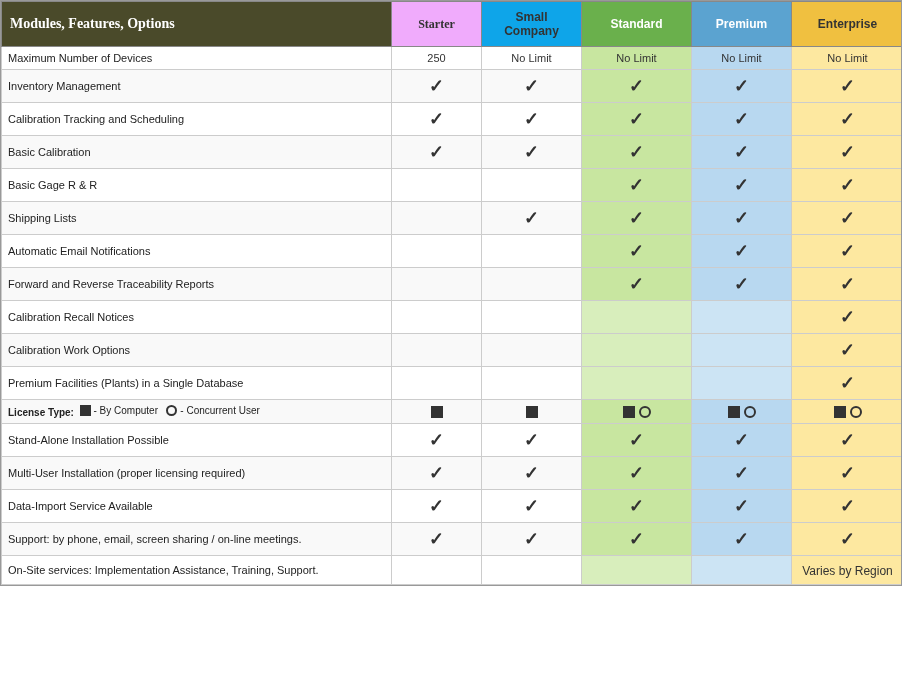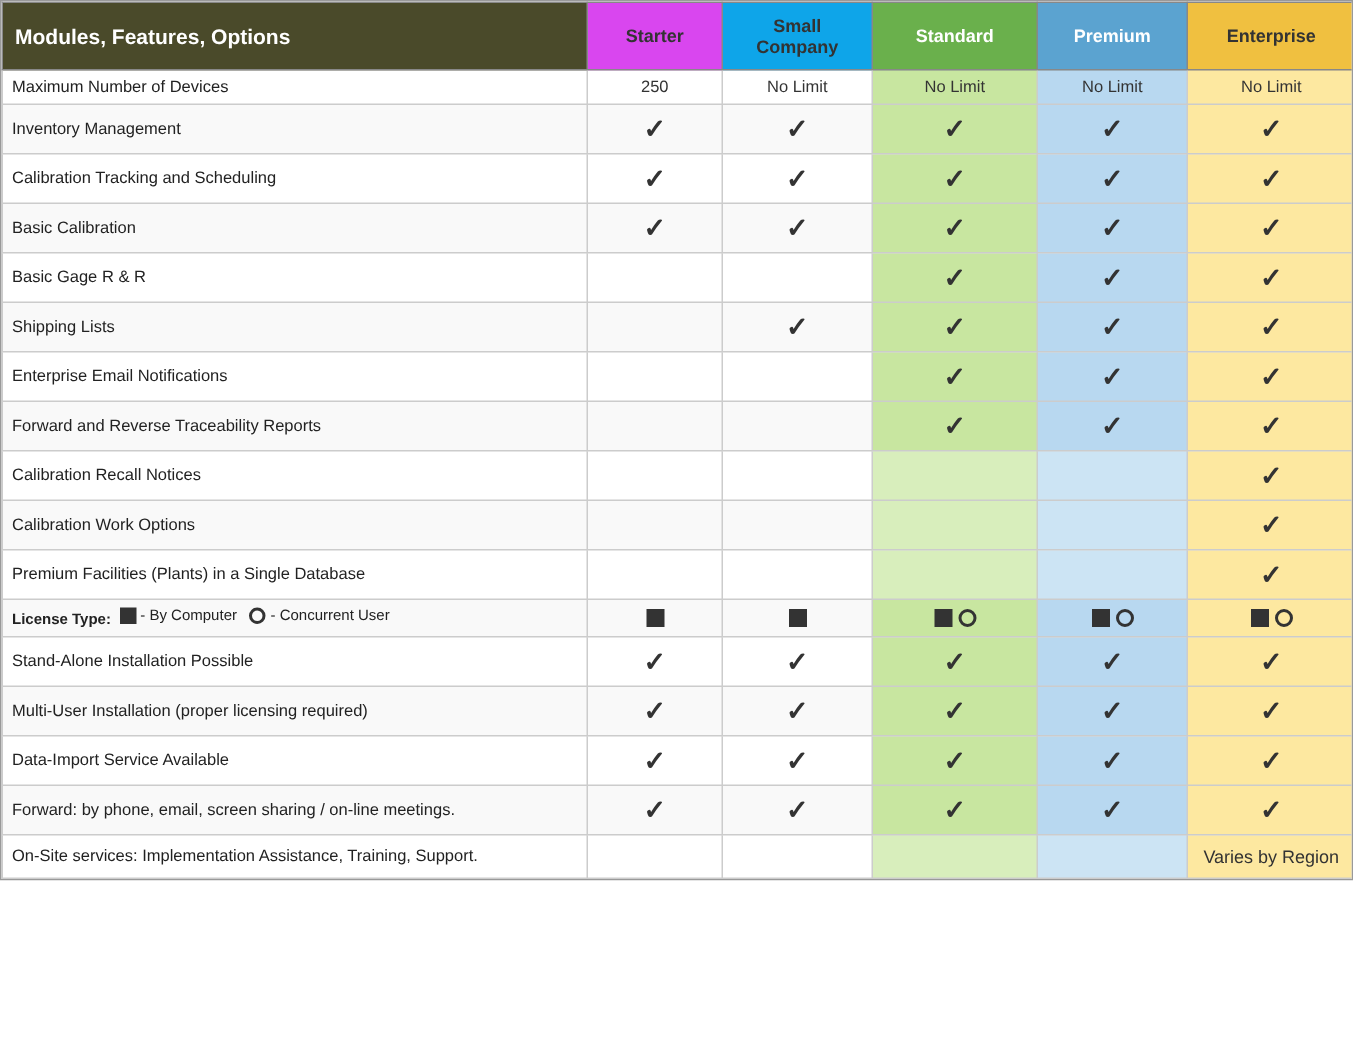--- a/index.html
+++ b/index.html
@@ -26,32 +26,33 @@
 
     
     .header-feature {
       background-color: #4a4a2a;
       color: #fff;
       font-weight: bold;
       font-size: 14px;
       padding: 10px 8px;
       text-align: left;
       border: 1px solid #888;
+      font-family: Liberation Serif, serif;
     }
 
     .header-tier {
       text-align: center;
       font-weight: bold;
       font-size: 12px;
       padding: 8px 4px;
       border: 1px solid #888;
       vertical-align: middle;
     }
 
-    .header-starter { background-color: #d946ef; color: #333; }
+    .header-starter { background-color: #f0abfc; color: #333; font-family: Liberation Serif, serif; }
     .header-small { background-color: #0ea5e9; color: #333; }
     .header-standard { background-color: #6ab04c; color: #fff; }
     .header-premium { background-color: #5ba3d0; color: #fff; }
     .header-enterprise { background-color: #f0c040; color: #333; margin-left: 12px; }
 
     
     tr:nth-child(even) td { background-color: #f9f9f9; }
     tr:nth-child(odd) td { background-color: #ffffff; }
 
     td {
@@ -171,21 +172,21 @@
         </tr>
         <tr>
           <td class="feature-cell">Shipping Lists</td>
           <td class="check-cell "></td>
           <td class="check-cell "><span class="checkmark">✓</span></td>
           <td class="check-cell check-standard"><span class="checkmark">✓</span></td>
           <td class="check-cell check-premium"><span class="checkmark">✓</span></td>
           <td class="check-cell check-enterprise"><span class="checkmark">✓</span></td>
         </tr>
         <tr>
-          <td class="feature-cell">Enterprise Email Notifications</td>
+          <td class="feature-cell">Automatic Email Notifications</td>
           <td class="check-cell "></td>
           <td class="check-cell "></td>
           <td class="check-cell check-standard"><span class="checkmark">✓</span></td>
           <td class="check-cell check-premium"><span class="checkmark">✓</span></td>
           <td class="check-cell check-enterprise"><span class="checkmark">✓</span></td>
         </tr>
         <tr>
           <td class="feature-cell">Forward and Reverse Traceability Reports</td>
           <td class="check-cell "></td>
           <td class="check-cell "></td>
@@ -266,21 +267,21 @@
         </tr>
         <tr>
           <td class="feature-cell">Data-Import Service Available</td>
           <td class="check-cell "><span class="checkmark">✓</span></td>
           <td class="check-cell "><span class="checkmark">✓</span></td>
           <td class="check-cell check-standard"><span class="checkmark">✓</span></td>
           <td class="check-cell check-premium"><span class="checkmark">✓</span></td>
           <td class="check-cell check-enterprise"><span class="checkmark">✓</span></td>
         </tr>
         <tr>
-          <td class="feature-cell">Forward: by phone, email, screen sharing / on-line meetings.</td>
+          <td class="feature-cell">Support: by phone, email, screen sharing / on-line meetings.</td>
           <td class="check-cell "><span class="checkmark">✓</span></td>
           <td class="check-cell "><span class="checkmark">✓</span></td>
           <td class="check-cell check-standard"><span class="checkmark">✓</span></td>
           <td class="check-cell check-premium"><span class="checkmark">✓</span></td>
           <td class="check-cell check-enterprise"><span class="checkmark">✓</span></td>
         </tr>
         <tr>
           <td class="feature-cell">On-Site services: Implementation Assistance, Training, Support.</td>
           <td class="check-cell "></td>
           <td class="check-cell "></td>

